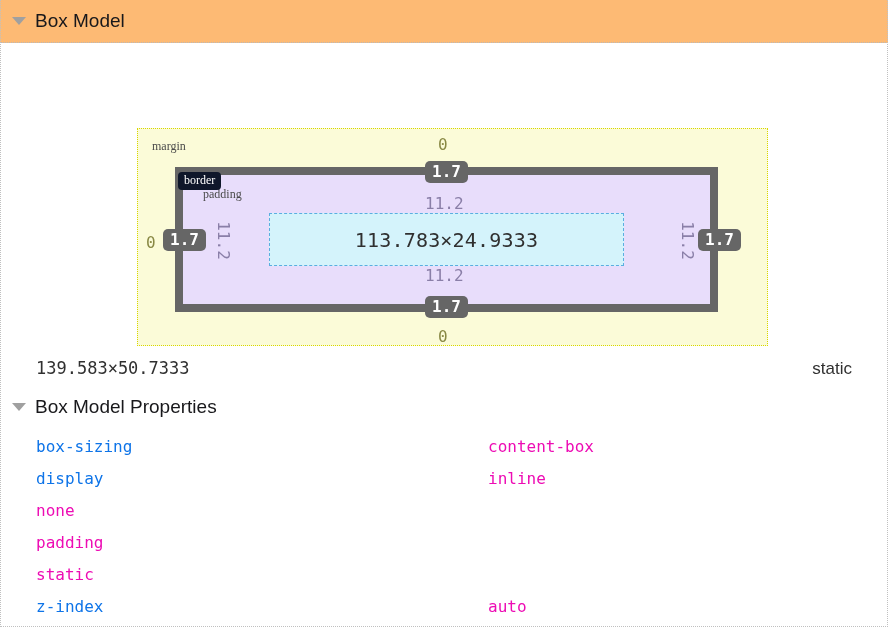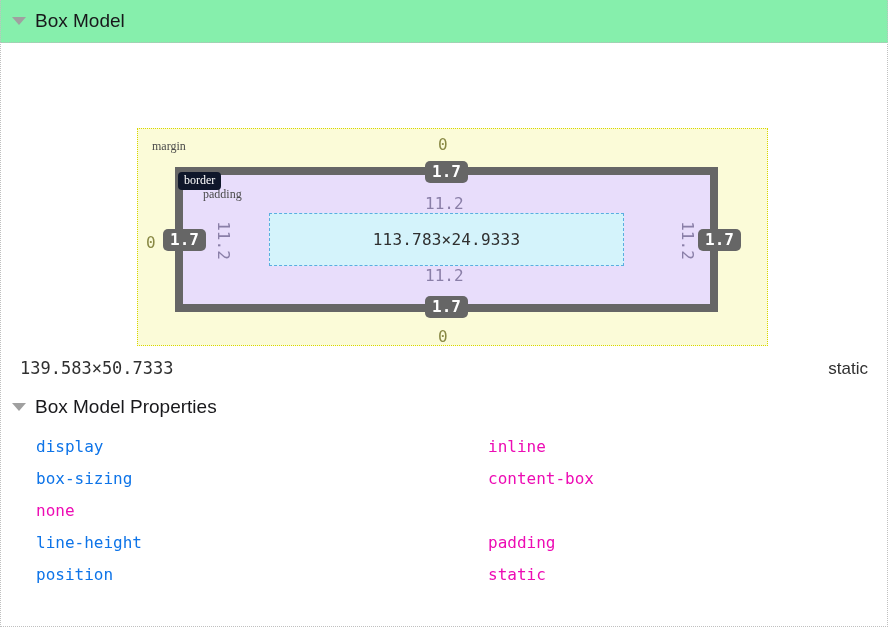--- a/index.html
+++ b/index.html
@@ -12,21 +12,21 @@
     background: #ffffff;
     font-family: "Liberation Sans", sans-serif;
     overflow: hidden;
     position: relative;
   }
 
   
   .panel-header {
     height: 43px;
     box-sizing: border-box;
-    background: #86efac;
+    background: #fdba74;
     display: flex;
     align-items: center;
     padding-left: 12px;
     border-bottom: 1px dotted #b8b8b8;
   }
   .twisty {
     width: 0;
     height: 0;
     border-left: 7px solid transparent;
     border-right: 7px solid transparent;
@@ -85,21 +85,21 @@
     box-sizing: border-box;
     background: #d4f3fb;
     border: 1px dashed #5aaee0;
     display: flex;
     align-items: center;
     justify-content: center;
   }
 
   .content-size {
     font-family: "DejaVu Sans Mono", monospace;
-    font-size: 16px;
+    font-size: 20px;
     color: #303030;
     letter-spacing: 0.2px;
   }
 
   
   .region-label {
     position: absolute;
     font-family: Liberation Serif, serif;
     font-size: 12px;
     color: #4a4a4a;
@@ -157,21 +157,21 @@
   .p-left   { left: 204px; top: 188px; }
   .p-right  { left: 668px; top: 188px; }
 
   
   .size-row {
     position: absolute;
     left: 0;
     top: 358px;
     width: 888px;
     box-sizing: border-box;
-    padding: 0 20px;
+    padding: 0 36px;
     display: flex;
     justify-content: space-between;
     align-items: baseline;
   }
   .elem-size {
     font-family: "DejaVu Sans Mono", monospace;
     font-size: 17px;
     color: #303030;
   }
   .elem-position {
@@ -280,31 +280,33 @@
   <span class="elem-position">static</span>
 </div>
 
 <div class="props-header">
   <span class="twisty"></span>
   <span class="props-title">Box Model Properties</span>
 </div>
 
 <div class="props-list" id="props-list">
     <div class="prop-row">
+      <span class="prop-name">box-sizing</span>
+      <span class="prop-value">content-box</span>
+    </div>
+    <div class="prop-row">
       <span class="prop-name">display</span>
       <span class="prop-value">inline</span>
     </div>
     <div class="prop-row">
-      <span class="prop-name">box-sizing</span>
-      <span class="prop-value">content-box</span>
-    </div>
-    <div class="prop-row">
       <span class="prop-value">none</span>
     </div>
     <div class="prop-row">
-      <span class="prop-name">line-height</span>
       <span class="prop-value">padding</span>
     </div>
     <div class="prop-row">
-      <span class="prop-name">position</span>
       <span class="prop-value">static</span>
     </div>
+    <div class="prop-row">
+      <span class="prop-name">z-index</span>
+      <span class="prop-value">auto</span>
+    </div>
   </div>
 
 </body></html>

